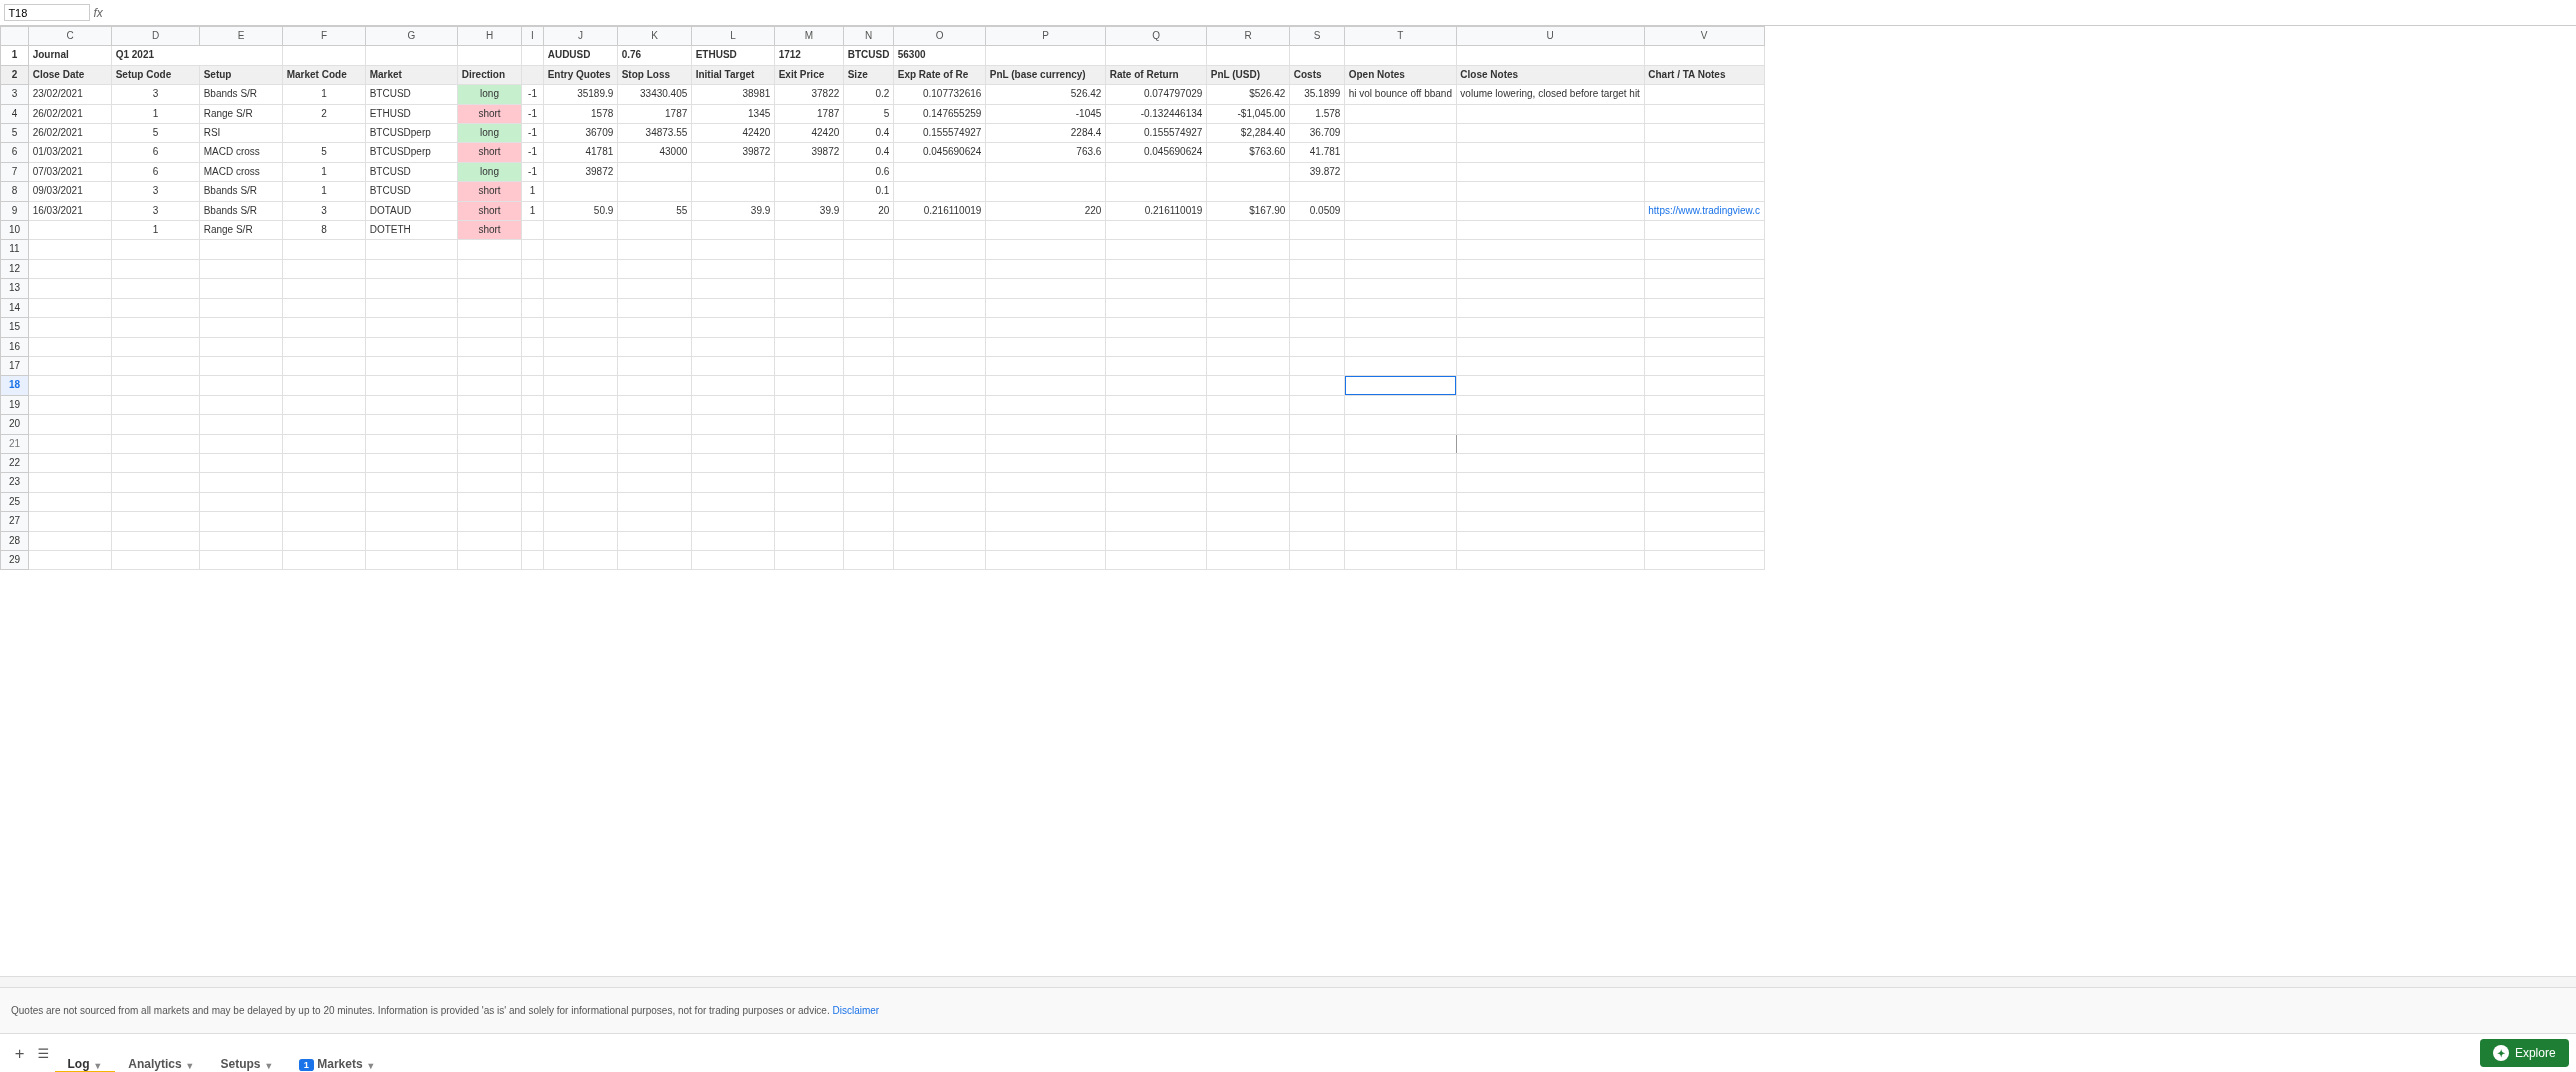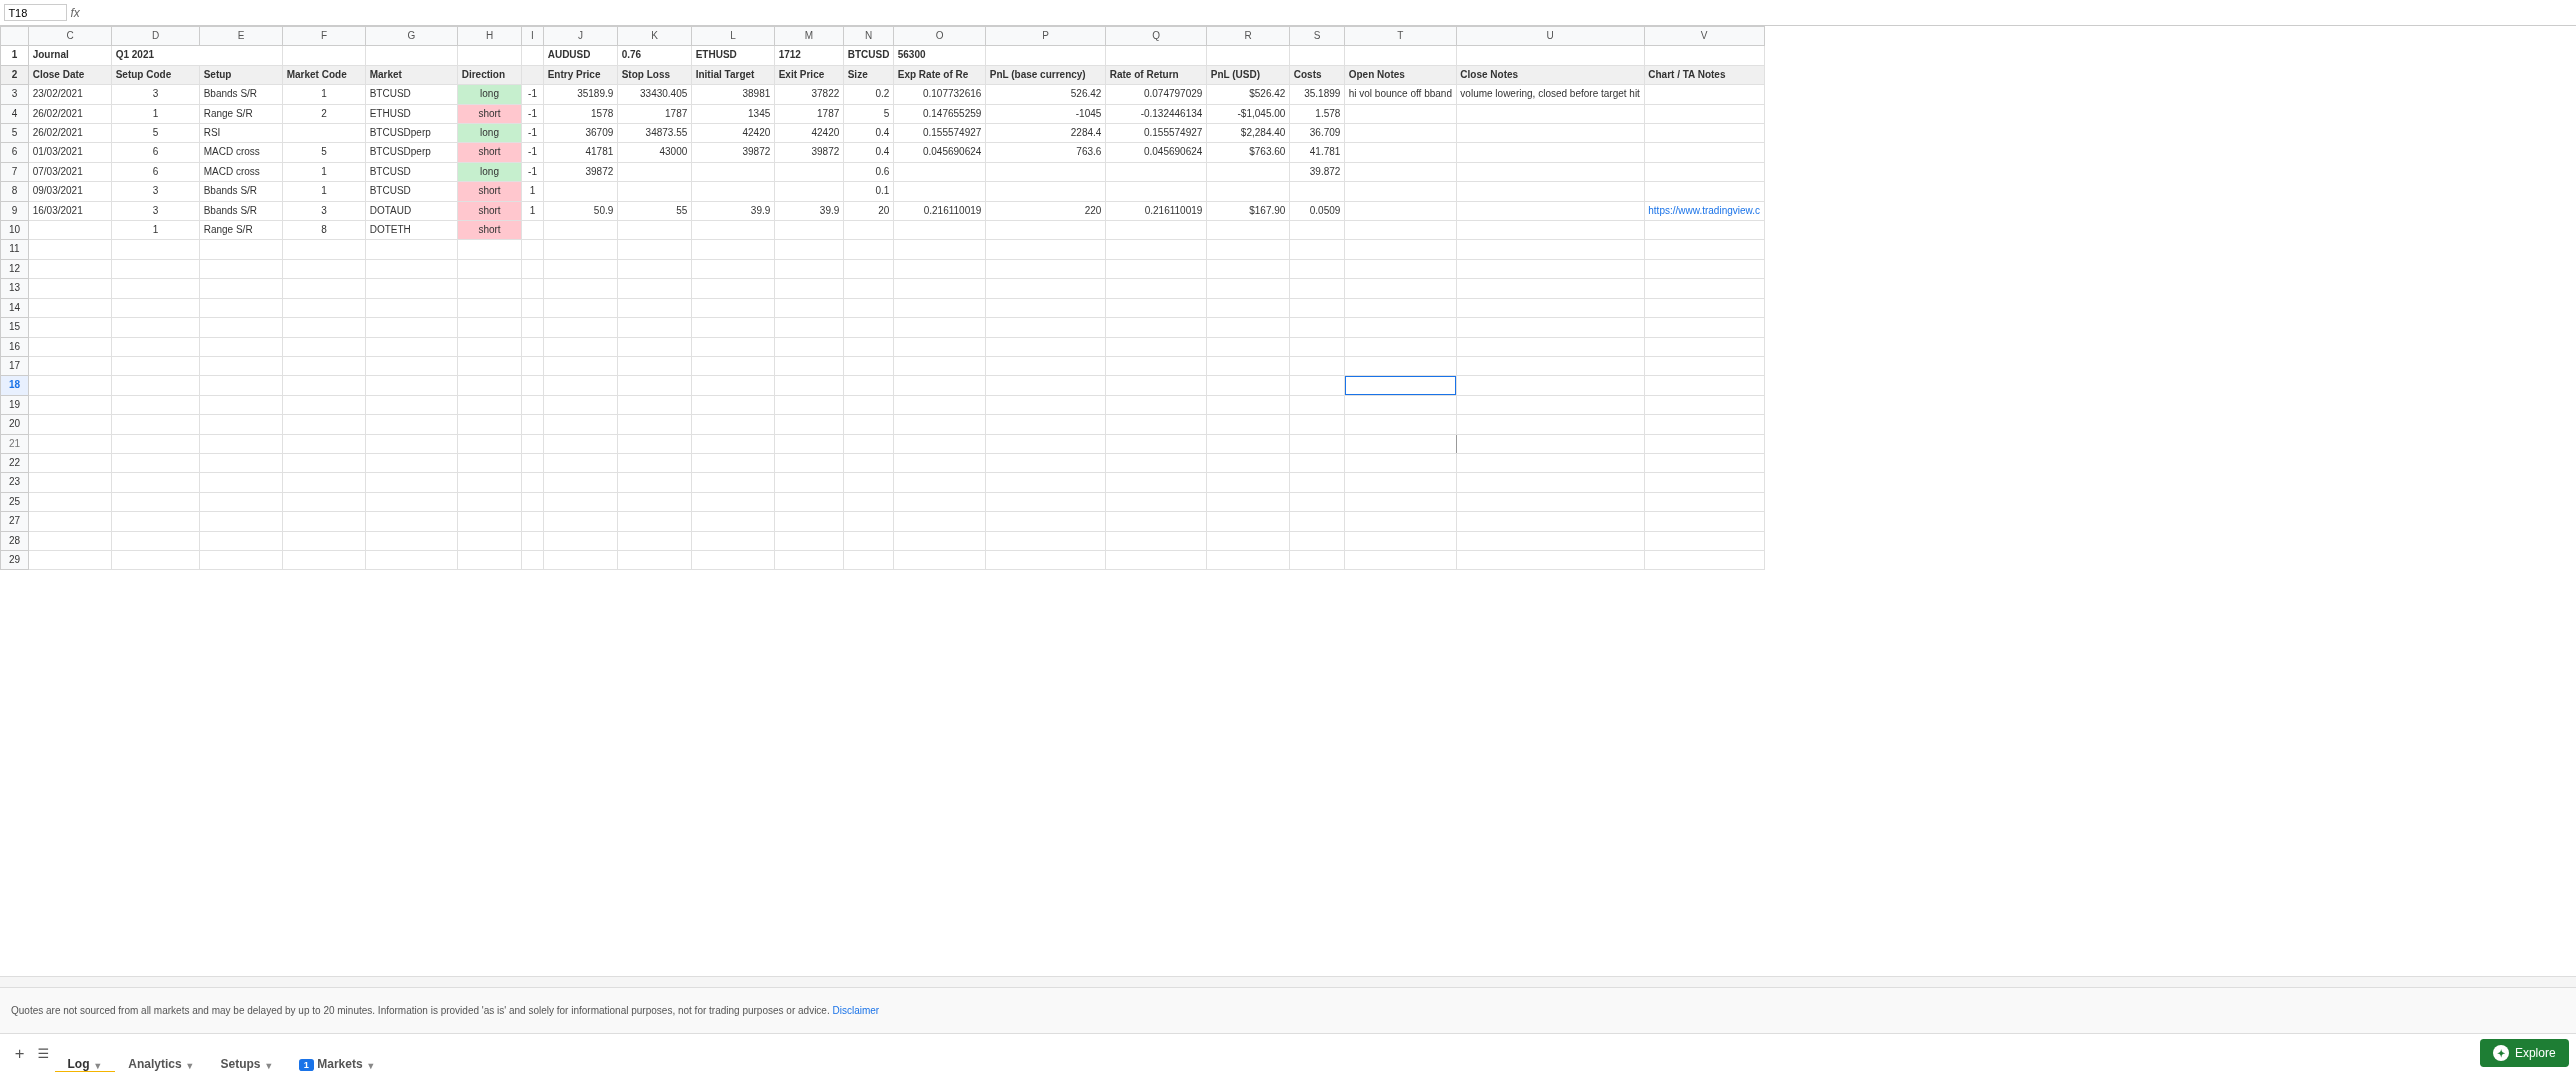--- a/index.html
+++ b/index.html
@@ -9,21 +9,21 @@
     .formula-bar {
       display: flex;
       align-items: center;
       border-bottom: 0.9px solid #ccc;
       padding: 1.8px 3.7px;
       background: #fff;
       height: 26px;
       flex-shrink: 0;
     }
     .cell-ref {
-      width: 63px;
+      width: 86px;
       border: 0.9px solid #ccc;
       padding: 1.8px 3.7px;
       font-size: 11px;
       margin-right: 3.7px;
     }
     .fx-icon {
       color: #666;
       font-style: italic;
       margin-right: 16px;
       font-size: 12px;
@@ -345,21 +345,21 @@
 
       <tr class="header-row-2">
         <td class="row-header">2</td>
         <td style="font-weight:bold">Close Date</td>
         <td style="font-weight:bold">Setup Code</td>
         <td style="font-weight:bold">Setup</td>
         <td style="font-weight:bold">Market Code</td>
         <td style="font-weight:bold">Market</td>
         <td style="font-weight:bold">Direction</td>
         <td></td>
-        <td style="font-weight:bold">Entry Price</td>
+        <td style="font-weight:bold">Entry Quotes</td>
         <td style="font-weight:bold">Stop Loss</td>
         <td style="font-weight:bold">Initial Target</td>
         <td style="font-weight:bold">Exit Price</td>
         <td style="font-weight:bold">Size</td>
         <td style="font-weight:bold">Exp Rate of Re</td>
         <td style="font-weight:bold">PnL (base currency)</td>
         <td style="font-weight:bold">Rate of Return</td>
         <td style="font-weight:bold">PnL (USD)</td>
         <td style="font-weight:bold">Costs</td>
         <td style="font-weight:bold">Open Notes</td>

